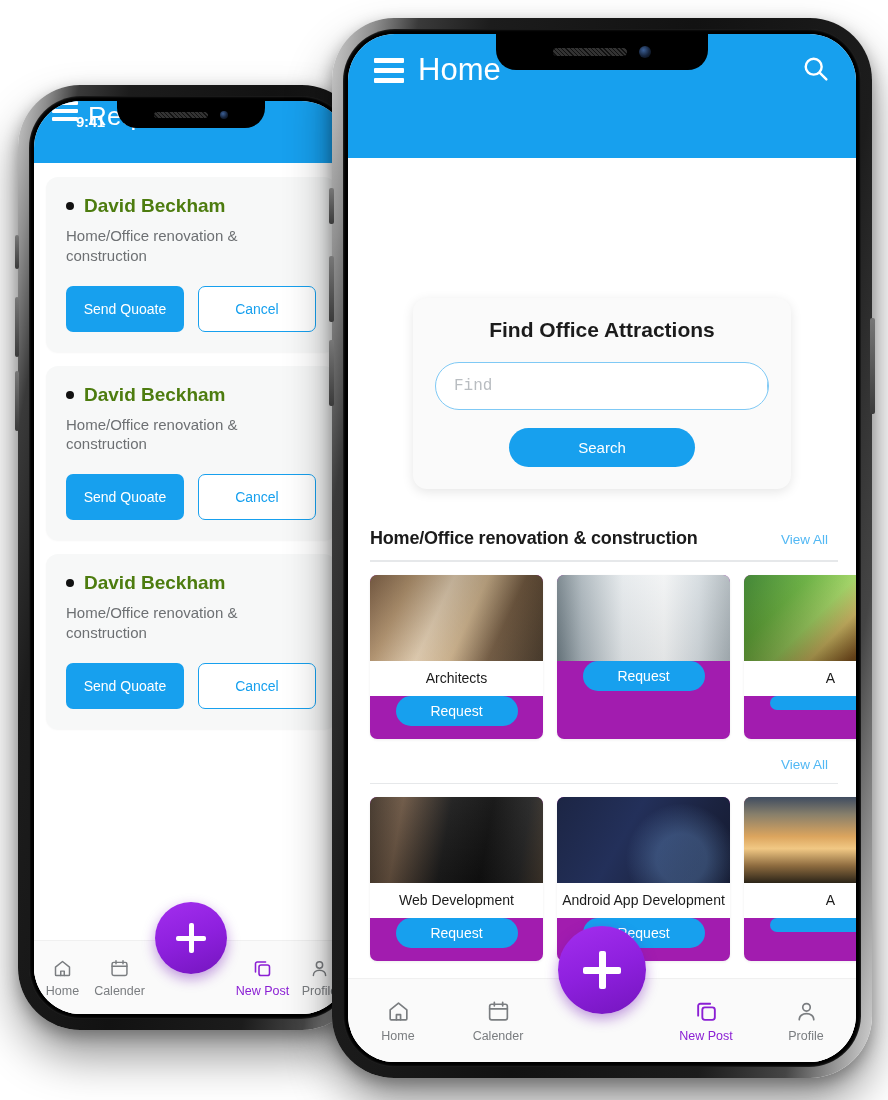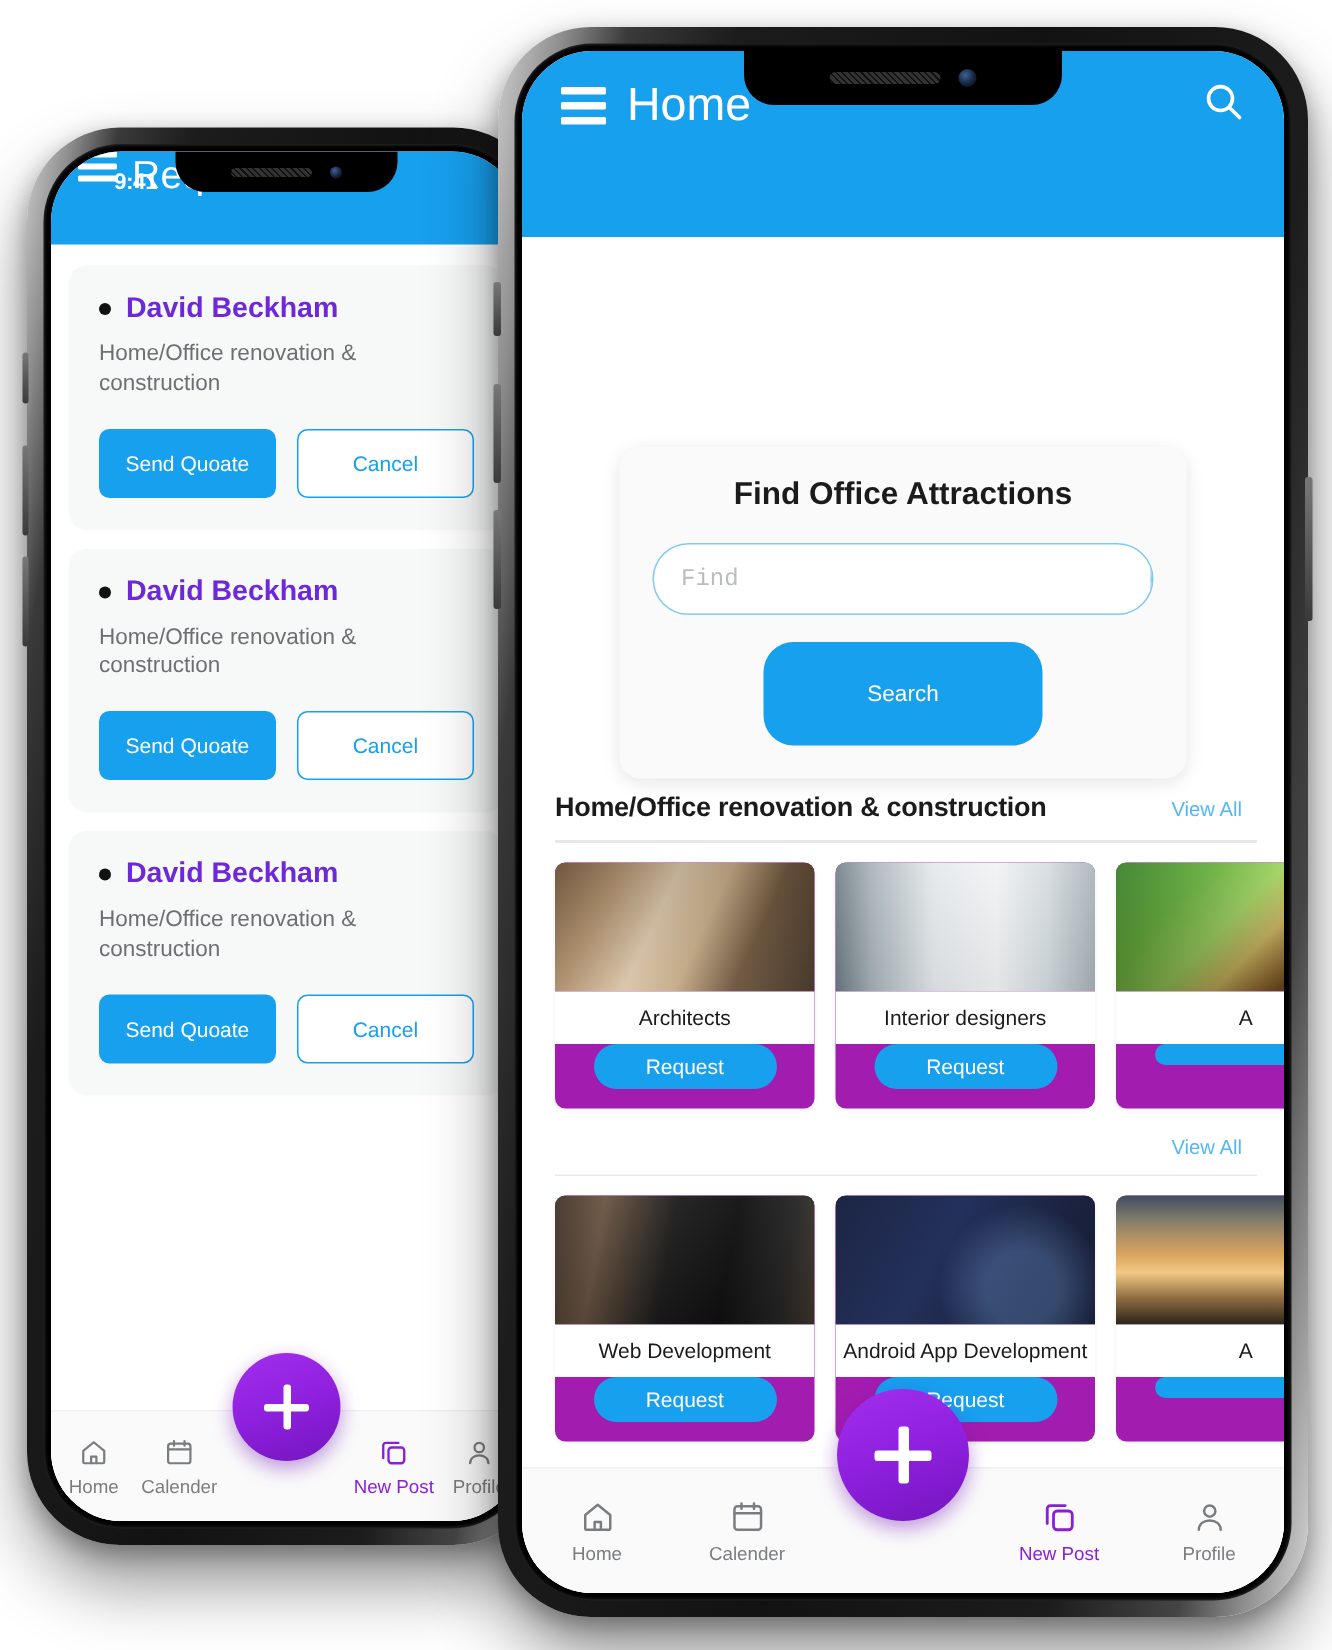--- a/index.html
+++ b/index.html
@@ -67,21 +67,21 @@
   .hamb i{ display:block; height:4px; background:#fff; border-radius:1px; }
   .req-title{
     color:#fff; font-size:26px; font-weight:400; margin-left:10px; letter-spacing:.2px;
   }
 
   .req-body{ background:#fff; height:calc(100% - 62px); padding:14px 12px 0; }
   .req-card{
     background:#F7F8F8; border-radius:12px; padding:18px 20px 20px;
     margin-bottom:14px; box-shadow:0 1px 2px rgba(0,0,0,.04);
   }
-  .req-name{ display:flex; align-items:center; gap:10px; font-size:19px; font-weight:700; color:#6d28d9; }
+  .req-name{ display:flex; align-items:center; gap:10px; font-size:19px; font-weight:700; color:#4d7c0f; }
   .bullet{ width:8px; height:8px; border-radius:50%; background:#111; flex:none; }
   .req-desc{ margin-top:9px; color:#6d7073; font-size:15px; line-height:1.32; }
   .req-actions{ display:flex; gap:14px; margin-top:20px; }
   .btn-quote{
     background:#17A0EE; color:#fff; border:none; border-radius:7px;
     padding:14px 0; width:136px; font-size:14px; font-family:inherit; cursor:pointer;
   }
   .btn-cancel{
     background:#fff; color:#17A0EE; border:1.5px solid #17A0EE; border-radius:7px;
     padding:14px 0; width:136px; font-size:14px; font-family:inherit; cursor:pointer;
@@ -144,21 +144,21 @@
     background:#fff;
     font-family:Liberation Mono, monospace;
   }
   .find-inputs input{
     flex:1; border:none; outline:none; padding:14px 18px; font-size:16px;
     color:#555; font-family:inherit; background:transparent; min-width:0;
   }
   .find-inputs input::placeholder{ color:#b9bdc1; }
   .divider-v{ width:1.5px; background:#7FC9F5; margin:7px 0; flex:none; }
   .btn-search{
-    display:block; margin:18px auto 0; width:186px; padding:26px 0;
+    display:block; margin:18px auto 0; width:186px; padding:11px 0;
     background:#17A0EE; color:#fff; border:none; border-radius:20px;
     font-size:15px; font-family:inherit; cursor:pointer;
   }
 
   .sections{ position:absolute; left:0; right:0; top:370px; bottom:0; padding-left:22px; }
   .sec-head{
     display:flex; align-items:baseline; padding:0 18px 0 0; margin-right:10px;
   }
   .sec-title{ font-size:18px; font-weight:700; color:#1b1b1b; letter-spacing:-.2px; }
   .view-all{ margin-left:auto; color:#52B8F4; font-size:13.5px; cursor:pointer; }
@@ -379,21 +379,20 @@
               <div class="cards-row">
                 <div class="svc-card">
                   <div class="svc-img img-architects"></div>
                   <div class="svc-name">Architects</div>
                   <div class="svc-btnwrap">
                     <button class="btn-request">Request</button>
                   </div>
                 </div>
                 <div class="svc-card">
                   <div class="svc-img img-interior"></div>
-                  <div class="svc-name">Interior designers</div>
                   <div class="svc-btnwrap">
                     <button class="btn-request">Request</button>
                   </div>
                 </div>
                 <div class="svc-card">
                   <div class="svc-img img-tropical"></div>
                   <div class="svc-name">A</div>
                   <div class="svc-btnwrap">
                     <button class="btn-request"></button>
                   </div>

